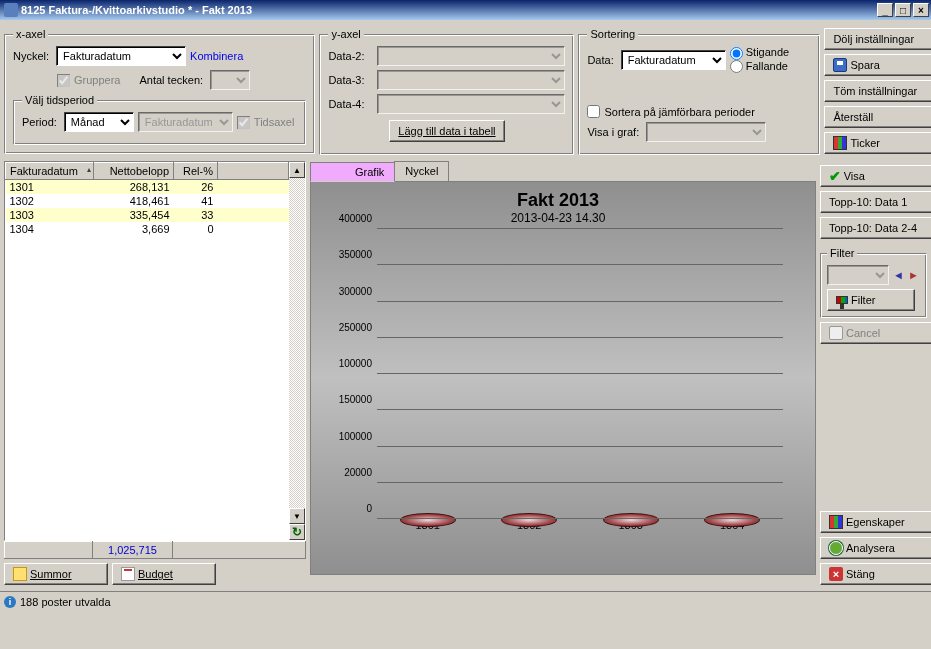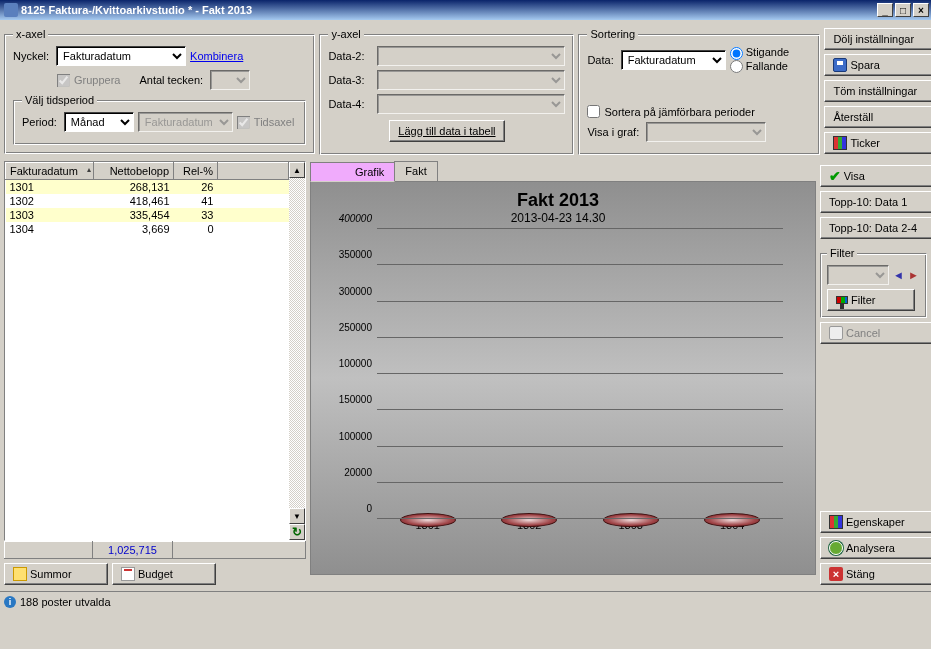--- a/index.html
+++ b/index.html
@@ -18,21 +18,21 @@
   
   .btn { height: 22px; background: #d4d0c8; border: 1px solid #fff; border-right-color:#404040; border-bottom-color:#404040; box-shadow: inset -1px -1px 0 #808080, inset 1px 1px 0 #d4d0c8; padding: 0 8px; display: inline-flex; align-items: center; gap: 3px; cursor: pointer; }
   .btn .u { text-decoration: underline; }
   .btn-wide { width: 113px; justify-content: flex-start; }
   
   select, input.text { height: 20px; background: #fff; border: 1px solid #808080; border-top-color: #404040; border-left-color: #404040; border-bottom-color:#fff; border-right-color:#fff; box-shadow: inset 1px 1px 0 #000; padding: 0 2px; }
   select:disabled, input:disabled { background: #d4d0c8; color:#808080; box-shadow: inset 1px 1px 0 #808080; }
   label { margin-right: 3px; }
   .disabled { color: #808080; }
   
-  .link { color: #0000ee; text-decoration: underline; cursor: pointer; }
+  .link { color: #0000ee; cursor: pointer; }
   
   .row { display: flex; align-items: center; margin-bottom: 4px; gap:4px; }
   
   .fs-x { flex: 0 0 302px; }
   .fs-y { flex: 0 0 255px; }
   .fs-sort { flex: 0 0 242px; }
   .right-col { width: 107px; display: flex; flex-direction: column; gap: 4px; align-items: stretch; margin-top:4px; }
   
   
   .mid { display: flex; gap: 4px; margin-top: 6px; }
@@ -44,21 +44,21 @@
   .sb-track { flex:1; background: repeating-conic-gradient(#d4d0c8 0 25%, #fff 0 50%) 0 0/2px 2px; }
   
   table { border-collapse: collapse; width: 100%; }
   th { background: #d4d0c8; border: 1px solid #808080; border-top-color:#fff; border-left-color:#fff; text-align: left; padding: 2px 4px; font-weight:normal; position:relative; }
   th .sort { position:absolute; right:2px; font-size:8px; color:#404040; }
   td { padding: 1px 4px; }
   .num { text-align: right; }
   tr.hl td { background: #ffffcc; }
   .tfoot { border-top:1px solid #808080; color:#0000cc; text-align:center; padding:2px; background:#d4d0c8;}
   
-  .btn-row { display:flex; gap:4px; margin-top:4px; }
+  .btn-row { display:flex; gap:4px; margin-top:4px;text-decoration:underline; }
   .small-btn { flex:1; }
   
   
   .chart-pane { flex: 1; }
   .tabs { display:flex; border-bottom:1px solid #808080; }
   .tab { padding: 3px 10px; background:#d4d0c8; border:1px solid #808080; border-bottom:none; margin-right:-1px; cursor:pointer; }
   .tab.active { background:#f0abfc; border-bottom:1px solid #d4d0c8; position:relative; top:1px;padding-left:44px; }
   .chart-frame { border:1px solid #808080; border-top:none; height: 393px; background: linear-gradient(#8f8f8f,#c0c0c0,#8f8f8f); position:relative; padding:8px 28px 6px 18px; }
   .chart-title { text-align:center; font-size:18px; font-weight:bold; font-family:Arial; }
   .chart-sub { text-align:center; font-size:12px; margin-bottom:4px; }
@@ -271,21 +271,21 @@
             <span class="ico ico-budget"></span>
             <span>Budget</span>
           </button>
         <span style="flex:1"></span>
       </div>
     </div>
 
     <div class="chart-pane">
       <div class="tabs">
         <div class="tab active"><span class="u">Grafik</span></div>
-        <div class="tab"><span class="u">Fakt</span></div>
+        <div class="tab"><span class="u">Nyckel</span></div>
       </div>
       <div class="chart-frame">
         <div class="chart-title">Fakt 2013</div>
         <div class="chart-sub">2013-04-23 14.30</div>
         <div class="plot" id="plot">
           <div class="bars" id="bars">
               <div class="bar-col">
                 <div class="bar" style="height:67.03275%"></div>
               </div>
               <div class="bar-col">
@@ -308,21 +308,21 @@
             <div class="ytick" style="bottom: 37.5%;">150000</div>
             <div class="grid-line" style="bottom: 50%;"></div>
             <div class="ytick" style="bottom: 50%;">100000</div>
             <div class="grid-line" style="bottom: 62.5%;"></div>
             <div class="ytick" style="bottom: 62.5%; margin-top: 13px;">250000</div>
             <div class="grid-line" style="bottom: 75%;"></div>
             <div class="ytick" style="bottom: 75%;">300000</div>
             <div class="grid-line" style="bottom: 87.5%;"></div>
             <div class="ytick" style="bottom: 87.5%;">350000</div>
             <div class="grid-line" style="bottom: 100%;"></div>
-            <div class="ytick" style="bottom: 100%; font-style: italic;">400000</div>
+            <div class="ytick" style="bottom: 100%;">400000</div>
           </div>
         <div class="xlabels" id="xlabels">
             <div style="width: 20%; text-align: center;">1301</div>
             <div style="width: 20%; text-align: center;">1302</div>
             <div style="width: 20%; text-align: center;">1303</div>
             <div style="width: 20%; text-align: center;">1304</div>
           </div>
       </div>
     </div>
 

